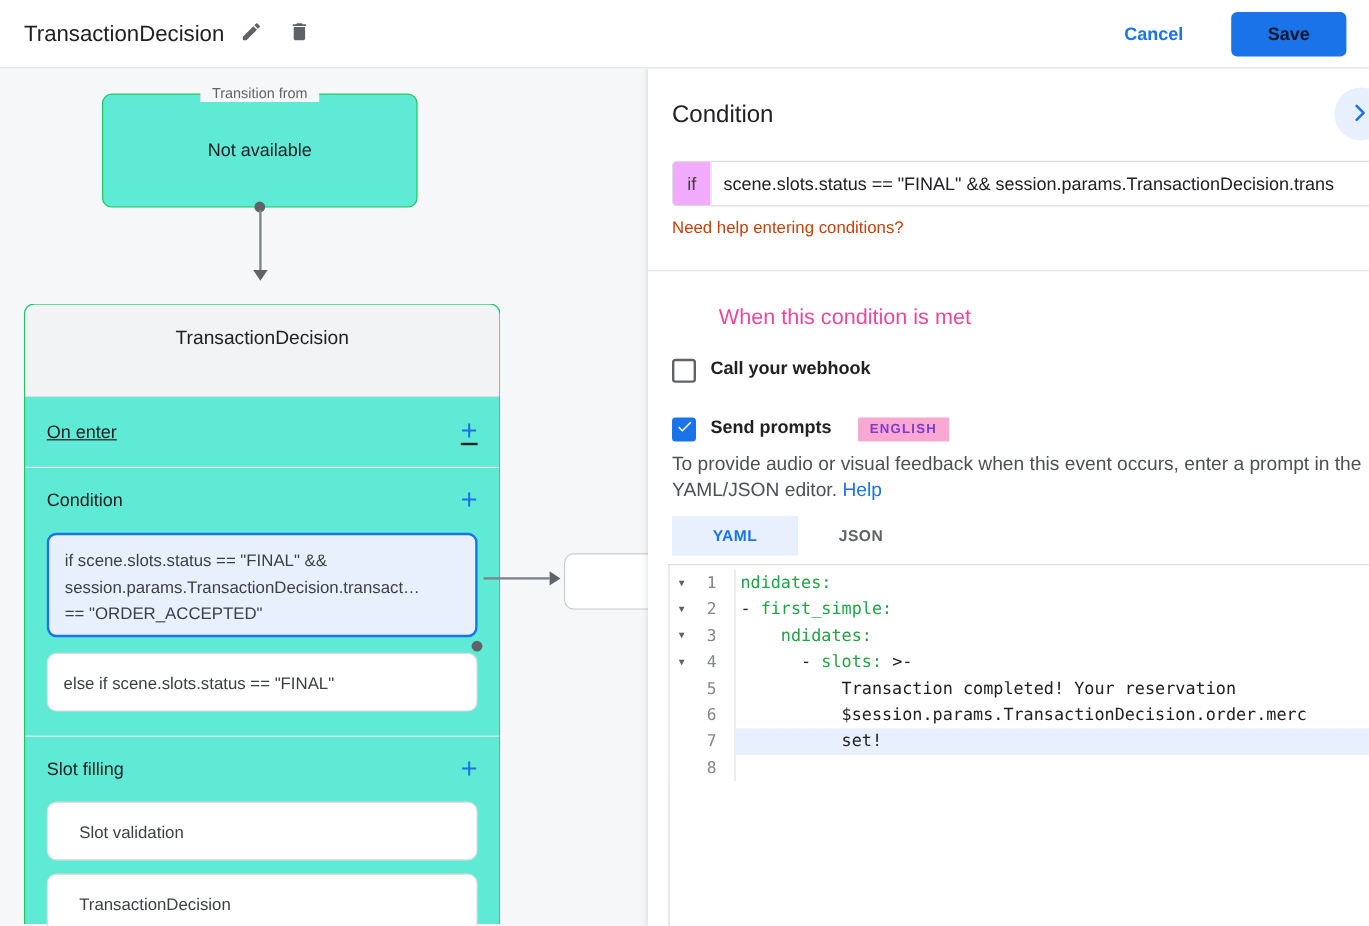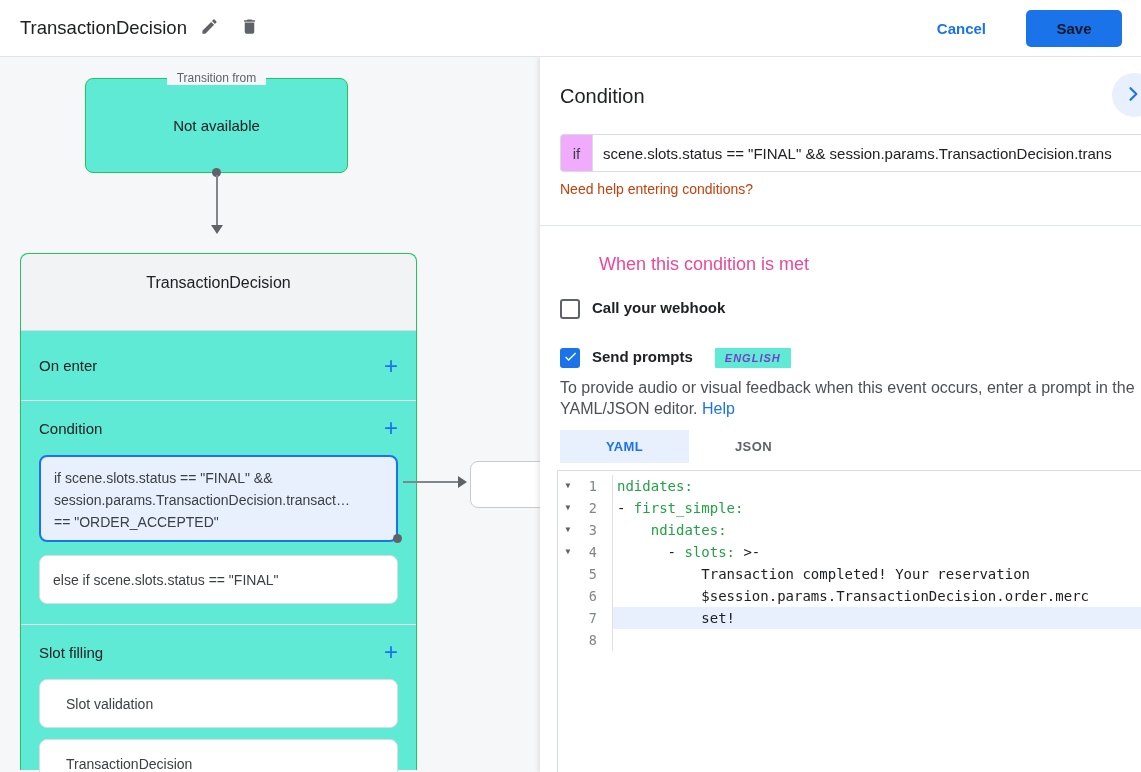--- a/index.html
+++ b/index.html
@@ -72,21 +72,21 @@
     background: #f1f3f4; border-bottom: 1px solid #dadce0; border-radius: 8px 8px 0 0;
     height: 77px; text-align: center; padding-top: 20px;
   }
   .scene-title { font-size: 16px; color: #202124; }
   .scene-subtitle { font-size: 12px; color: #5f6368; margin-top: 7px; }
 
   .section-row {
     display: flex; align-items: center; justify-content: space-between;
     padding: 0 18px;
   }
-  .row-onenter { height: 70px; border-bottom: 1px solid #e8eaed; }
+  .row-onenter { height: 59px; border-bottom: 1px solid #e8eaed; text-decoration: underline; }
   .section-label { font-size: 15px; color: #202124; }
   .plus-btn {
     border: none; background: transparent; color: #1a73e8; font-size: 24px; font-weight: 300;
     line-height: 1; cursor: pointer; padding: 0; font-family: "Liberation Sans", sans-serif;
   }
   .row-label { height: 54px; }
 
   .cond-card-selected {
     position: relative; margin: 0 18px; background: #e8f0fe; border: 2px solid #1a73e8;
     border-radius: 8px; padding: 10px 13px; font-size: 14px; line-height: 22px;
@@ -143,32 +143,32 @@
   .row-prompts { top: 291px; }
   .checkbox {
     width: 20px; height: 20px; border: 2px solid #5f6368; border-radius: 3px;
     background: #fff; cursor: pointer; flex: none;
   }
   .checkbox.checked {
     background: #1a73e8; border-color: #1a73e8; display: flex; align-items: center; justify-content: center;
   }
   .check-label { margin-left: 12px; font-size: 15px; font-weight: bold; color: #202124; }
   .lang-badge {
-    margin-left: 22px; background: #5eead4; color: #7d3cc8; font-size: 11px; font-weight: bold;
-    letter-spacing: 1px; padding: 4px 10px; border-radius: 1px; font-style: italic;
+    margin-left: 22px; background: #f9a8d4; color: #7d3cc8; font-size: 11px; font-weight: bold;
+    letter-spacing: 1px; padding: 4px 10px; border-radius: 1px;
   }
   .info-text {
     position: absolute; left: 20px; top: 320px; width: 578px;
     font-size: 16px; line-height: 21px; color: #4d5156;
   }
   .info-text a { color: #1a73e8; text-decoration: none; }
 
   .tabs { position: absolute; left: 20px; top: 373px; display: flex; }
   .tab {
-    width: 129px; height: 33px; display: flex; align-items: center; justify-content: center;
+    width: 105px; height: 33px; display: flex; align-items: center; justify-content: center;
     font-size: 13px; font-weight: bold; letter-spacing: 0.4px; color: #5f6368;
     background: transparent; border: none; cursor: pointer; font-family: "Liberation Sans", sans-serif;
   }
   .tab.active { background: #e8f0fe; color: #1a73e8; }
 
   .code-editor {
     position: absolute; left: 17px; top: 413px; width: 600px; height: 310px;
     border: 1px solid #dadce0; border-right: none; background: #fff;
     font-family: "DejaVu Sans Mono", monospace; font-size: 14px;
     padding-top: 4px; overflow: hidden;

